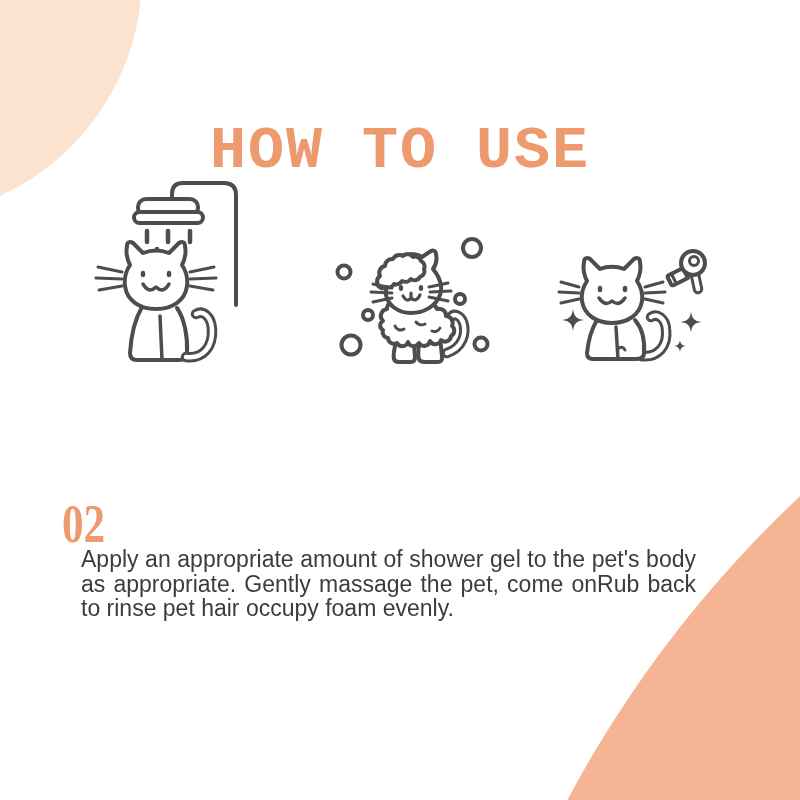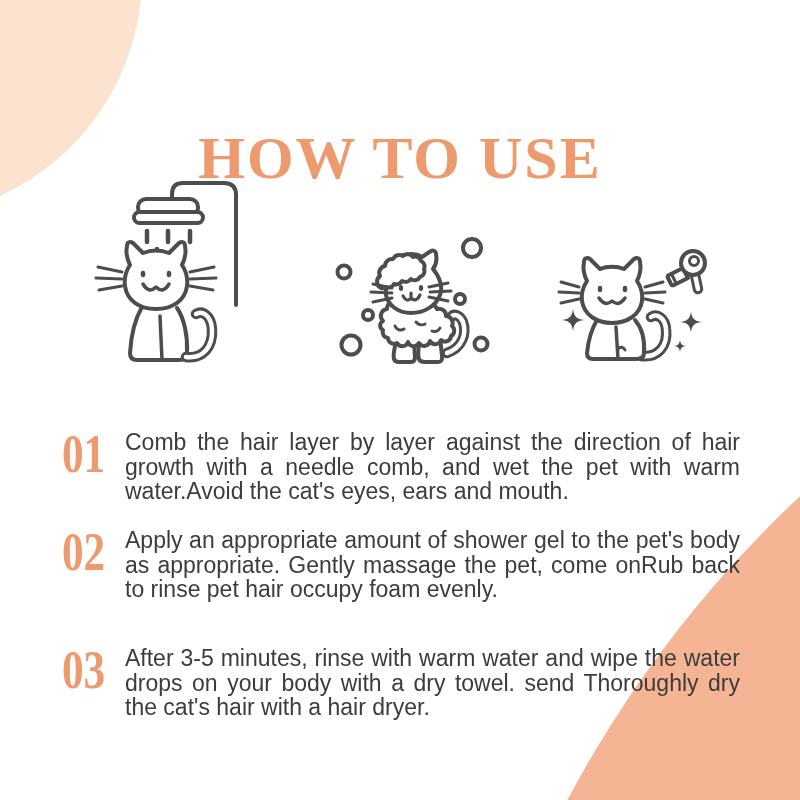--- a/index.html
+++ b/index.html
@@ -13,31 +13,31 @@
   html,body{margin:0;padding:0;}
   body{font-family:"Liberation Sans","DejaVu Sans",sans-serif;background:#fff;}
   .poster{
     position:relative;width:800px;height:800px;margin:0 auto;
     background:var(--c-background);overflow:hidden;
   }
   .circle{position:absolute;border-radius:50%;}
   .circle-tl{left:-344px;top:-268px;width:486px;height:486px;background:var(--c-circle_light);}
   .circle-br{left:430px;top:180px;width:2340px;height:2340px;background:var(--c-circle_dark);}
   .title{
-    position:absolute;left:0;top:88px;width:100%;text-align:center;
-    font-family:Liberation Serif, serif;font-weight:bold;
+    position:absolute;left:0;top:81px;width:100%;text-align:center;
+    font-family:Liberation Mono, monospace;font-weight:bold;
     font-size:60px;letter-spacing:2px;color:var(--c-accent);line-height:1;
   }
   .illu{position:absolute;}
   .illu-shower{left:90px;top:168px;}
   .illu-foam{left:315px;top:225px;}
   .illu-dry{left:545px;top:232px;}
   .step{position:absolute;left:62px;display:flex;align-items:flex-start;}
   .step-1{top:430px;}
-  .step-2{top:528px;}
+  .step-2{top:500px;flex-direction:column;}
   .step-3{top:646px;}
   .step-num{
     font-family:"Liberation Serif","DejaVu Serif",serif;font-weight:bold;
     font-size:54px;line-height:0.78;color:var(--c-accent);
     width:44px;flex:0 0 44px;transform:scaleX(0.80);transform-origin:left top;
     margin-top:3px;
   }
   .step-text{
     width:615px;margin-left:19px;font-size:23px;line-height:24.6px;
     color:var(--c-text);text-align:justify;
@@ -133,28 +133,20 @@
       <circle class="f" cx="148" cy="31" r="12"></circle>
       <circle class="w3" cx="149" cy="29" r="4.5"></circle>
     </g>
     <g>
       <path class="fd" transform="translate(28,88)" d="M 0,-11 C 1,-3.5 3.5,-1 11,0 C 3.5,1 1,3.5 0,11 C -1,3.5 -3.5,1 -11,0 C -3.5,-1 -1,-3.5 0,-11 Z"></path>
       <path class="fd" transform="translate(146,90) scale(0.95)" d="M 0,-11 C 1,-3.5 3.5,-1 11,0 C 3.5,1 1,3.5 0,11 C -1,3.5 -3.5,1 -11,0 C -3.5,-1 -1,-3.5 0,-11 Z"></path>
       <path class="fd" transform="translate(135,114) scale(0.55)" d="M 0,-11 C 1,-3.5 3.5,-1 11,0 C 3.5,1 1,3.5 0,11 C -1,3.5 -3.5,1 -11,0 C -3.5,-1 -1,-3.5 0,-11 Z"></path>
     </g>
   </svg>
 
-  <div class="step step-1">
-    <div class="step-num">01</div>
-    <div class="step-text">Comb the hair layer by layer against the direction of hair growth with a needle comb, and wet the pet with warm water.Avoid the cat's eyes, ears and mouth.</div>
-  </div>
 
   <div class="step step-2">
     <div class="step-num">02</div>
     <div class="step-text">Apply an appropriate amount of shower gel to the pet's body as appropriate. Gently massage the pet, come onRub back to rinse pet hair occupy foam evenly.</div>
   </div>
 
-  <div class="step step-3">
-    <div class="step-num">03</div>
-    <div class="step-text">After 3-5 minutes, rinse with warm water and wipe the water drops on your body with a dry towel. send Thoroughly dry the cat's hair with a hair dryer.</div>
-  </div>
 
 </div>
 
 </body></html>

